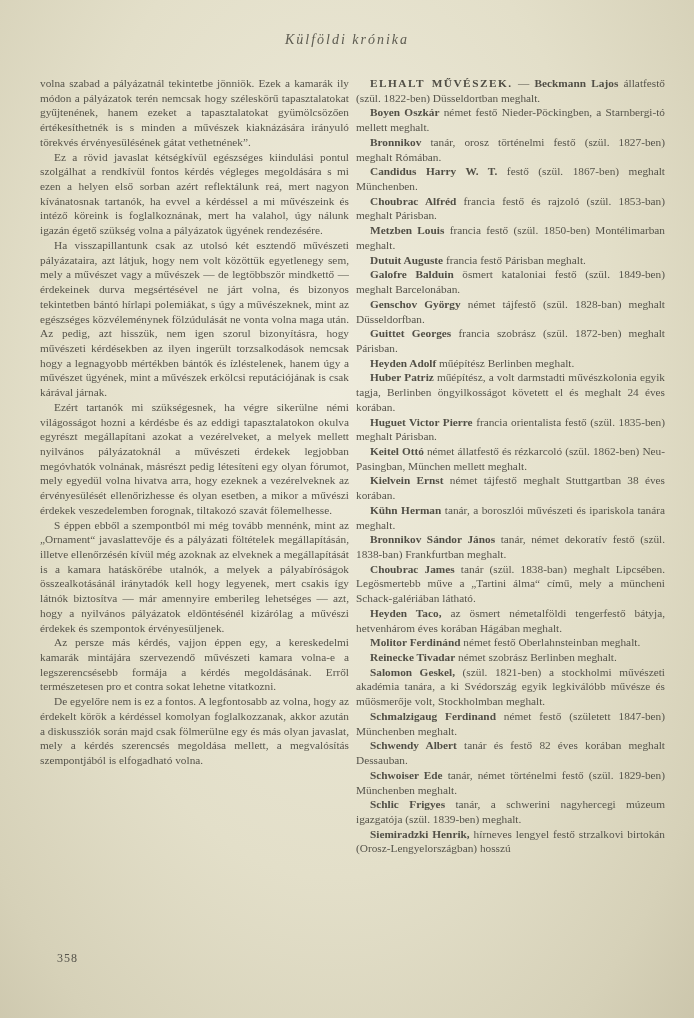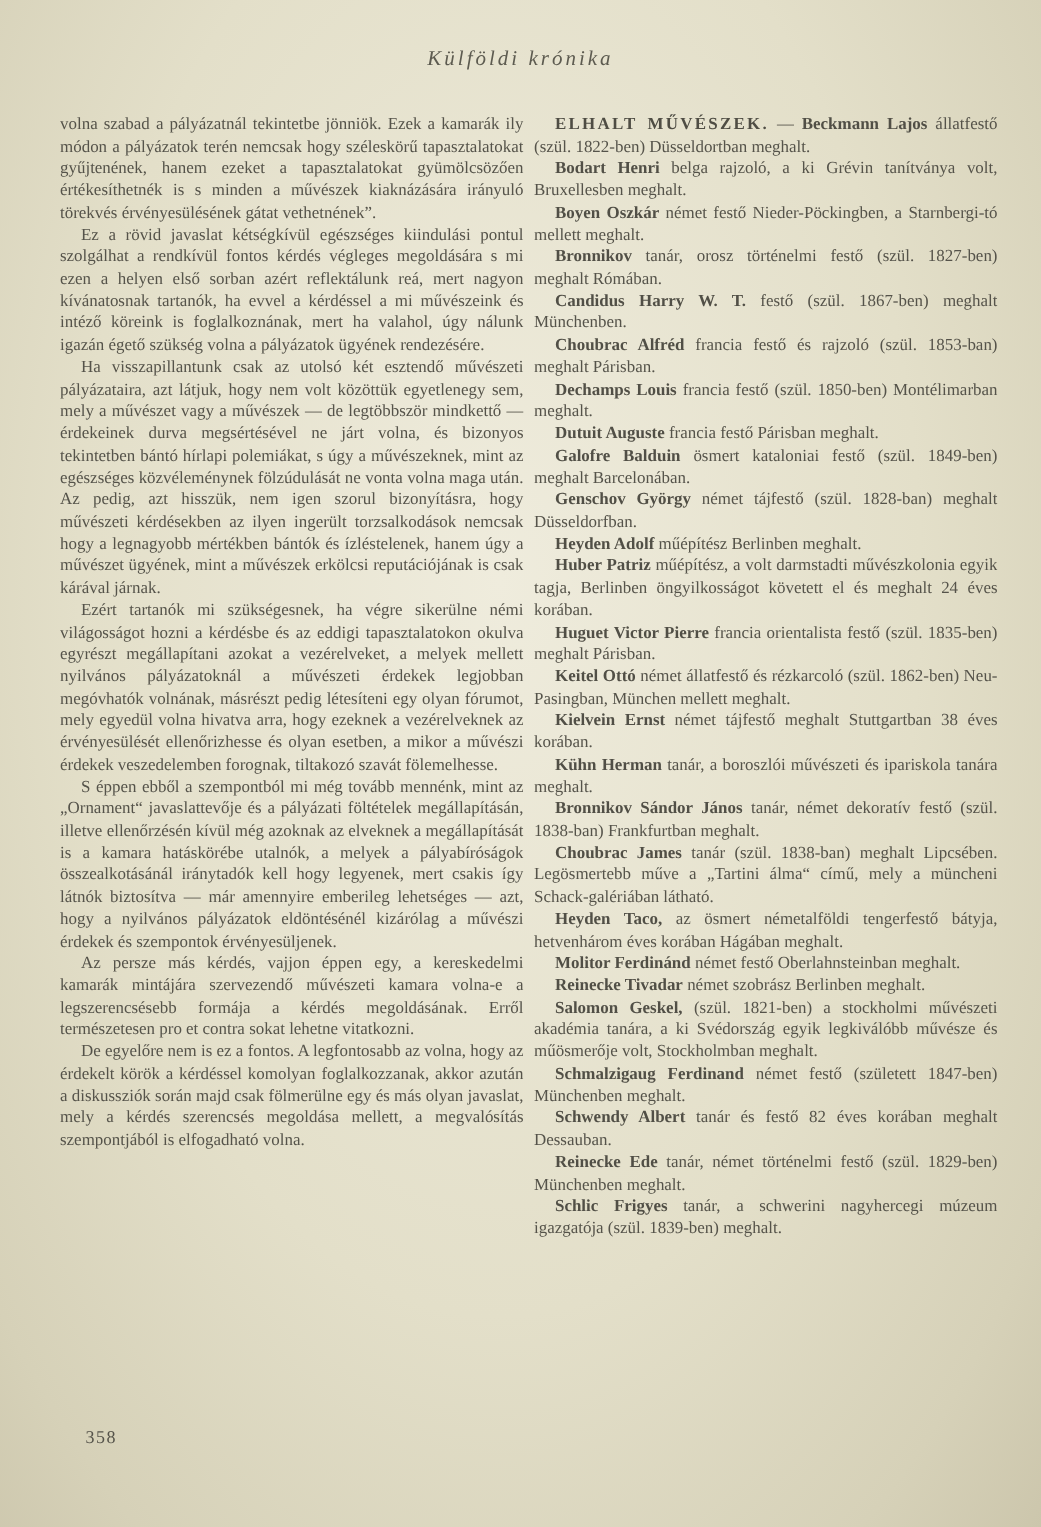--- a/index.html
+++ b/index.html
@@ -60,42 +60,43 @@
       <p>Ez a rövid javaslat kétségkívül egészséges kiindulási pontul szolgálhat a rendkívül fontos kérdés végleges megoldására s mi ezen a helyen első sorban azért reflektálunk reá, mert nagyon kívánatosnak tartanók, ha evvel a kérdéssel a mi művészeink és intéző köreink is foglalkoznának, mert ha valahol, úgy nálunk igazán égető szükség volna a pályázatok ügyének rendezésére.</p>
       <p>Ha visszapillantunk csak az utolsó két esztendő művészeti pályázataira, azt látjuk, hogy nem volt közöttük egyetlenegy sem, mely a művészet vagy a művészek — de legtöbbször mindkettő — érdekeinek durva megsértésével ne járt volna, és bizonyos tekintetben bántó hírlapi polemiákat, s úgy a művészeknek, mint az egészséges közvéleménynek fölzúdulását ne vonta volna maga után. Az pedig, azt hisszük, nem igen szorul bizonyításra, hogy művészeti kérdésekben az ilyen ingerült torzsalkodások nemcsak hogy a legnagyobb mértékben bántók és ízléstelenek, hanem úgy a művészet ügyének, mint a művészek erkölcsi reputációjának is csak kárával járnak.</p>
       <p>Ezért tartanók mi szükségesnek, ha végre sikerülne némi világosságot hozni a kérdésbe és az eddigi tapasztalatokon okulva egyrészt megállapítani azokat a vezérelveket, a melyek mellett nyilvános pályázatoknál a művészeti érdekek legjobban megóvhatók volnának, másrészt pedig létesíteni egy olyan fórumot, mely egyedül volna hivatva arra, hogy ezeknek a vezérelveknek az érvényesülését ellenőrizhesse és olyan esetben, a mikor a művészi érdekek veszedelemben forognak, tiltakozó szavát fölemelhesse.</p>
       <p>S éppen ebből a szempontból mi még tovább mennénk, mint az „Ornament“ javaslattevője és a pályázati föltételek megállapításán, illetve ellenőrzésén kívül még azoknak az elveknek a megállapítását is a kamara hatáskörébe utalnók, a melyek a pályabíróságok összealkotásánál iránytadók kell hogy legyenek, mert csakis így látnók biztosítva — már amennyire emberileg lehetséges — azt, hogy a nyilvános pályázatok eldöntésénél kizárólag a művészi érdekek és szempontok érvényesüljenek.</p>
       <p>Az persze más kérdés, vajjon éppen egy, a kereskedelmi kamarák mintájára szervezendő művészeti kamara volna-e a legszerencsésebb formája a kérdés megoldásának. Erről természetesen pro et contra sokat lehetne vitatkozni.</p>
       <p>De egyelőre nem is ez a fontos. A legfontosabb az volna, hogy az érdekelt körök a kérdéssel komolyan foglalkozzanak, akkor azután a diskussziók során majd csak fölmerülne egy és más olyan javaslat, mely a kérdés szerencsés megoldása mellett, a megvalósítás szempontjából is elfogadható volna.</p>
     </div>
 
   <div class="col col-right">
       <p><span class="section-heading">ELHALT MŰVÉSZEK.</span> — <span class="entry-name">Beckmann Lajos</span> állatfestő (szül. 1822-ben) Düsseldortban meghalt.</p>
-      <p><span class="entry-name">Bodart Henri</span> belga rajzoló, a ki Grévin tanítványa volt, Bruxellesben meghalt.</p>
       <p><span class="entry-name">Boyen Oszkár</span> német festő Nieder-Pöckingben, a Starnbergi-tó mellett meghalt.</p>
       <p><span class="entry-name">Bronnikov</span> tanár, orosz történelmi festő (szül. 1827-ben) meghalt Rómában.</p>
       <p><span class="entry-name">Candidus Harry W. T.</span> festő (szül. 1867-ben) meghalt Münchenben.</p>
       <p><span class="entry-name">Choubrac Alfréd</span> francia festő és rajzoló (szül. 1853-ban) meghalt Párisban.</p>
-      <p><span class="entry-name">Dechamps Louis</span> francia festő (szül. 1850-ben) Montélimarban meghalt.</p>
+      <p><span class="entry-name">Metzben Louis</span> francia festő (szül. 1850-ben) Montélimarban meghalt.</p>
       <p><span class="entry-name">Dutuit Auguste</span> francia festő Párisban meghalt.</p>
       <p><span class="entry-name">Galofre Balduin</span> ösmert kataloniai festő (szül. 1849-ben) meghalt Barcelonában.</p>
       <p><span class="entry-name">Genschov György</span> német tájfestő (szül. 1828-ban) meghalt Düsseldorfban.</p>
+      <p><span class="entry-name">Guittet Georges</span> francia szobrász (szül. 1872-ben) meghalt Párisban.</p>
       <p><span class="entry-name">Heyden Adolf</span> műépítész Berlinben meghalt.</p>
       <p><span class="entry-name">Huber Patriz</span> műépítész, a volt darmstadti művészkolonia egyik tagja, Berlinben öngyilkosságot követett el és meghalt 24 éves korában.</p>
       <p><span class="entry-name">Huguet Victor Pierre</span> francia orientalista festő (szül. 1835-ben) meghalt Párisban.</p>
       <p><span class="entry-name">Keitel Ottó</span> német állatfestő és rézkarcoló (szül. 1862-ben) Neu-Pasingban, München mellett meghalt.</p>
       <p><span class="entry-name">Kielvein Ernst</span> német tájfestő meghalt Stuttgartban 38 éves korában.</p>
       <p><span class="entry-name">Kühn Herman</span> tanár, a boroszlói művészeti és ipariskola tanára meghalt.</p>
       <p><span class="entry-name">Bronnikov Sándor János</span> tanár, német dekoratív festő (szül. 1838-ban) Frankfurtban meghalt.</p>
       <p><span class="entry-name">Choubrac James</span> tanár (szül. 1838-ban) meghalt Lipcsében. Legösmertebb műve a „Tartini álma“ című, mely a müncheni Schack-galériában látható.</p>
       <p><span class="entry-name">Heyden Taco,</span> az ösmert németalföldi tengerfestő bátyja, hetvenhárom éves korában Hágában meghalt.</p>
       <p><span class="entry-name">Molitor Ferdinánd</span> német festő Oberlahnsteinban meghalt.</p>
       <p><span class="entry-name">Reinecke Tivadar</span> német szobrász Berlinben meghalt.</p>
       <p><span class="entry-name">Salomon Geskel,</span> (szül. 1821-ben) a stockholmi művészeti akadémia tanára, a ki Svédország egyik legkiválóbb művésze és műösmerője volt, Stockholmban meghalt.</p>
       <p><span class="entry-name">Schmalzigaug Ferdinand</span> német festő (született 1847-ben) Münchenben meghalt.</p>
       <p><span class="entry-name">Schwendy Albert</span> tanár és festő 82 éves korában meghalt Dessauban.</p>
-      <p><span class="entry-name">Reinecke Ede</span> tanár, német történelmi festő (szül. 1829-ben) Münchenben meghalt.</p>
+      <p><span class="entry-name">Schwoiser Ede</span> tanár, német történelmi festő (szül. 1829-ben) Münchenben meghalt.</p>
       <p><span class="entry-name">Schlic Frigyes</span> tanár, a schwerini nagyhercegi múzeum igazgatója (szül. 1839-ben) meghalt.</p>
+      <p><span class="entry-name">Siemiradzki Henrik,</span> hírneves lengyel festő strzalkovi birtokán (Orosz-Lengyelországban) hosszú</p>
     </div>
 
   <div class="page-number">358</div>
 
 </div>
 
 </body></html>

